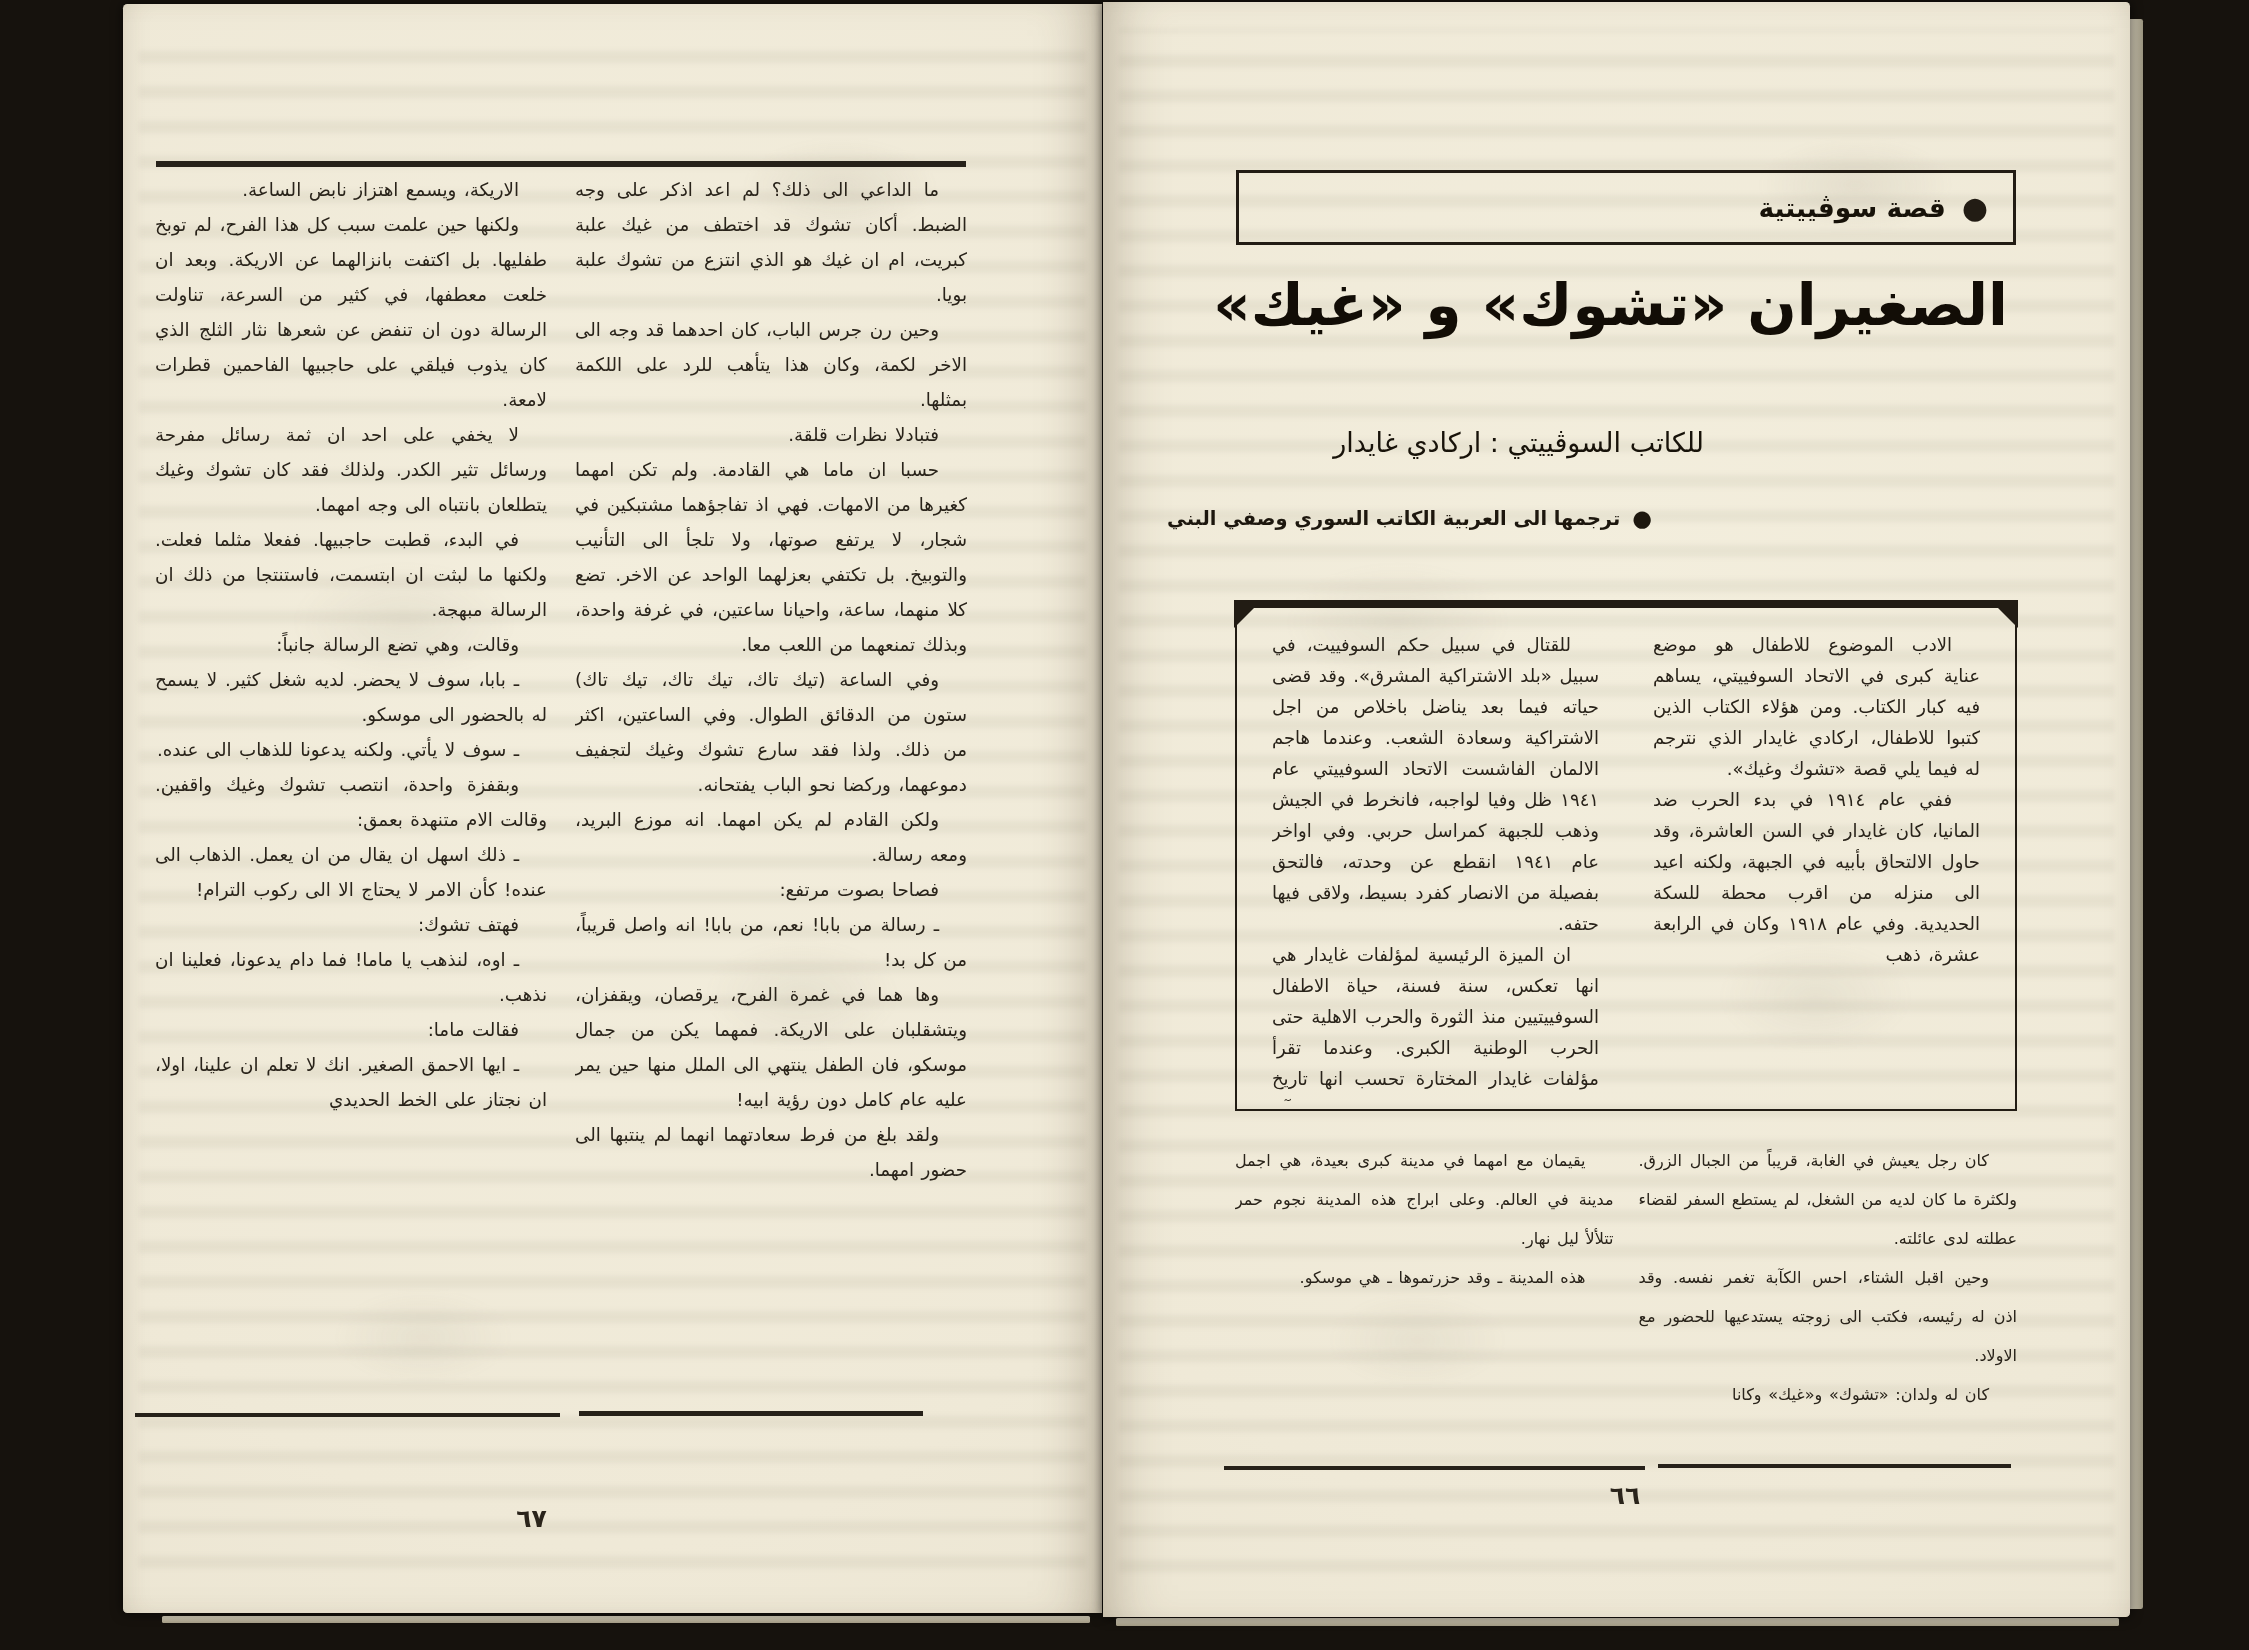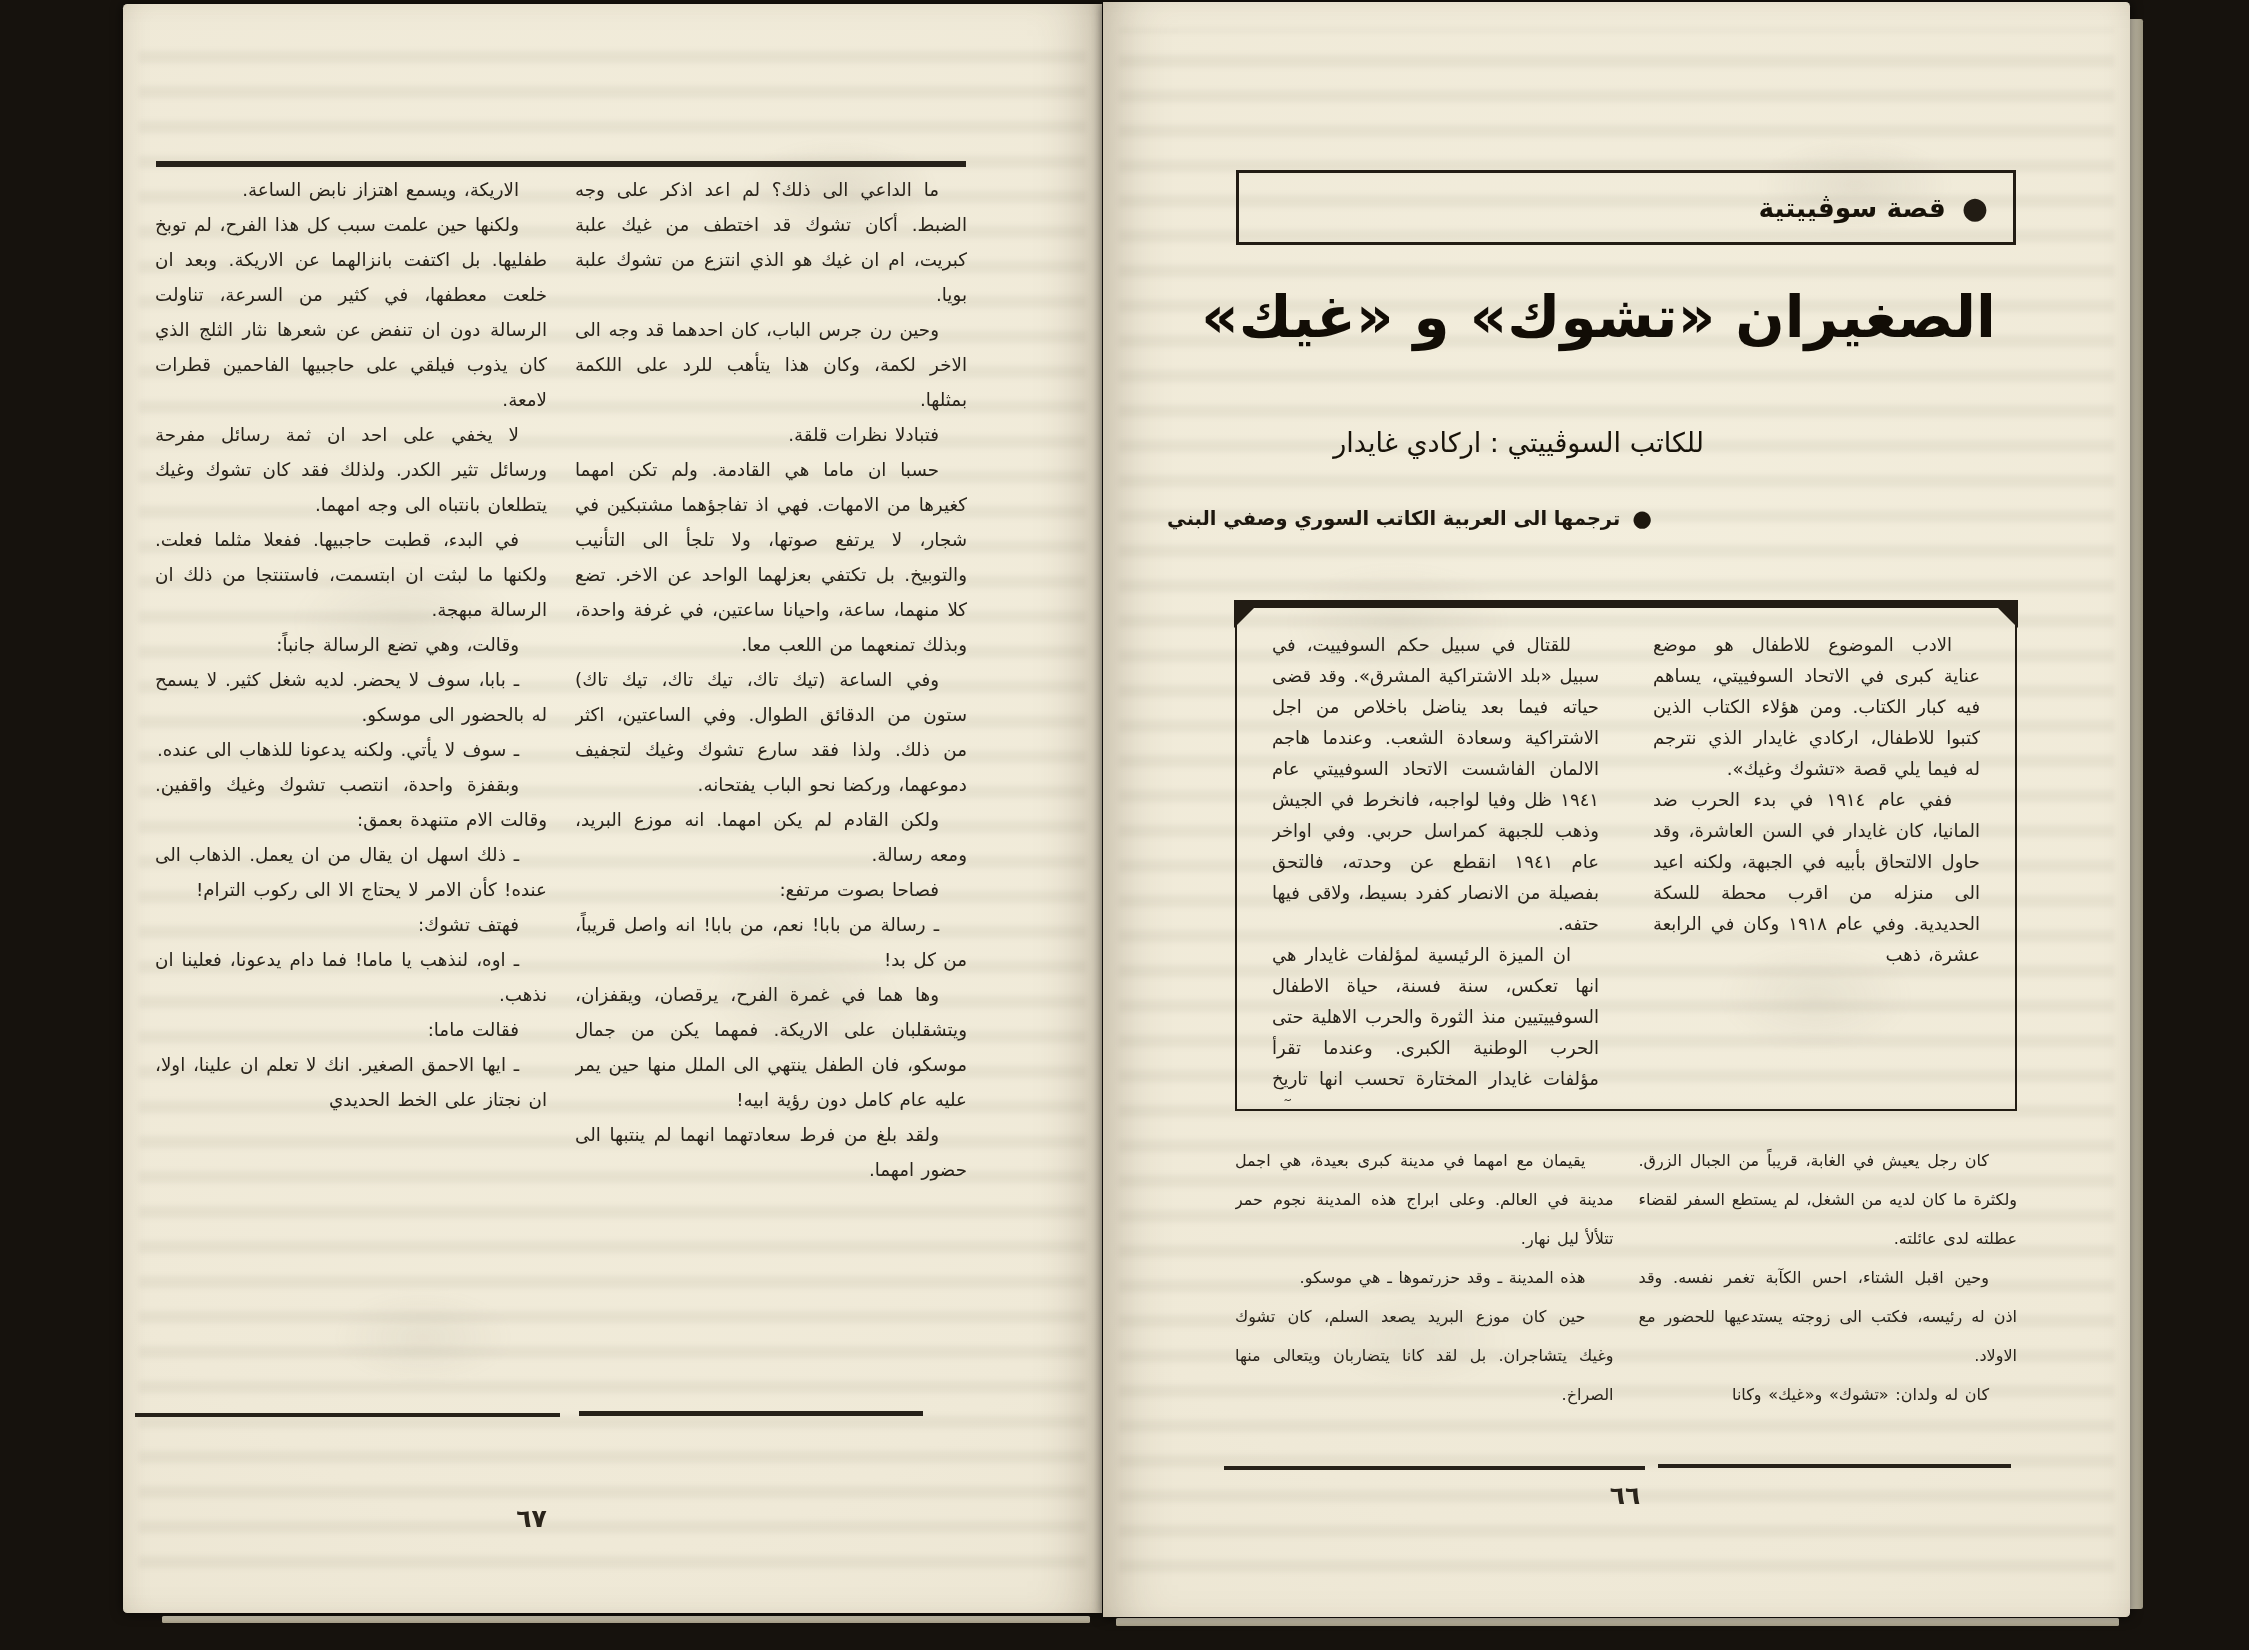--- a/index.html
+++ b/index.html
@@ -75,21 +75,21 @@
   .kicker{
     position:absolute;top:168px;right:114px;left:133px;height:69px;
     border:3.2px solid #221c14;
     display:flex;align-items:center;justify-content:flex-start;
     direction:rtl;padding:0 25px;gap:16px;
   }
   .kdot{font-size:30px;line-height:1;color:#221c14;}
   .ktext{font-size:26.4px;font-weight:bold;color:#171209;letter-spacing:0.5px;}
 
   .title{
-    position:absolute;top:262px;right:118px;left:128px;margin:16px;
+    position:absolute;top:262px;right:118px;left:128px;margin:4px;
     font-size:58px;font-weight:bold;line-height:1.3;
     color:#120d06;text-align:right;white-space:nowrap;
   }
   .byline{
     position:absolute;top:425px;right:426px;
     font-size:27px;font-weight:normal;color:#171209;white-space:nowrap;
   }
   .translator{
     position:absolute;top:505px;right:478px;
     display:flex;align-items:center;gap:12px;direction:rtl;
@@ -199,21 +199,20 @@
 
   <section class="rp-body">
     <div class="col">
         <p>كان رجل يعيش في الغابة، قريباً من الجبال الزرق. ولكثرة ما كان لديه من الشغل، لم يستطع السفر لقضاء عطلته لدى عائلته.</p>
         <p>وحين اقبل الشتاء، احس الكآبة تغمر نفسه. وقد اذن له رئيسه، فكتب الى زوجته يستدعيها للحضور مع الاولاد.</p>
         <p>كان له ولدان: «تشوك» و«غيك» وكانا</p>
       </div>
     <div class="col">
         <p>يقيمان مع امهما في مدينة كبرى بعيدة، هي اجمل مدينة في العالم. وعلى ابراج هذه المدينة نجوم حمر تتلألأ ليل نهار.</p>
         <p>هذه المدينة ـ وقد حزرتموها ـ هي موسكو.</p>
-        <p>حين كان موزع البريد يصعد السلم، كان تشوك وغيك يتشاجران. بل لقد كانا يتضاربان ويتعالى منها الصراخ.</p>
       </div>
   </section>
 
   <div class="rule rp-rule-b1"></div>
   <div class="rule rp-rule-b2"></div>
   <div class="pagenum rp-num">٦٦</div>
 </div>
 
 
 </body></html>

